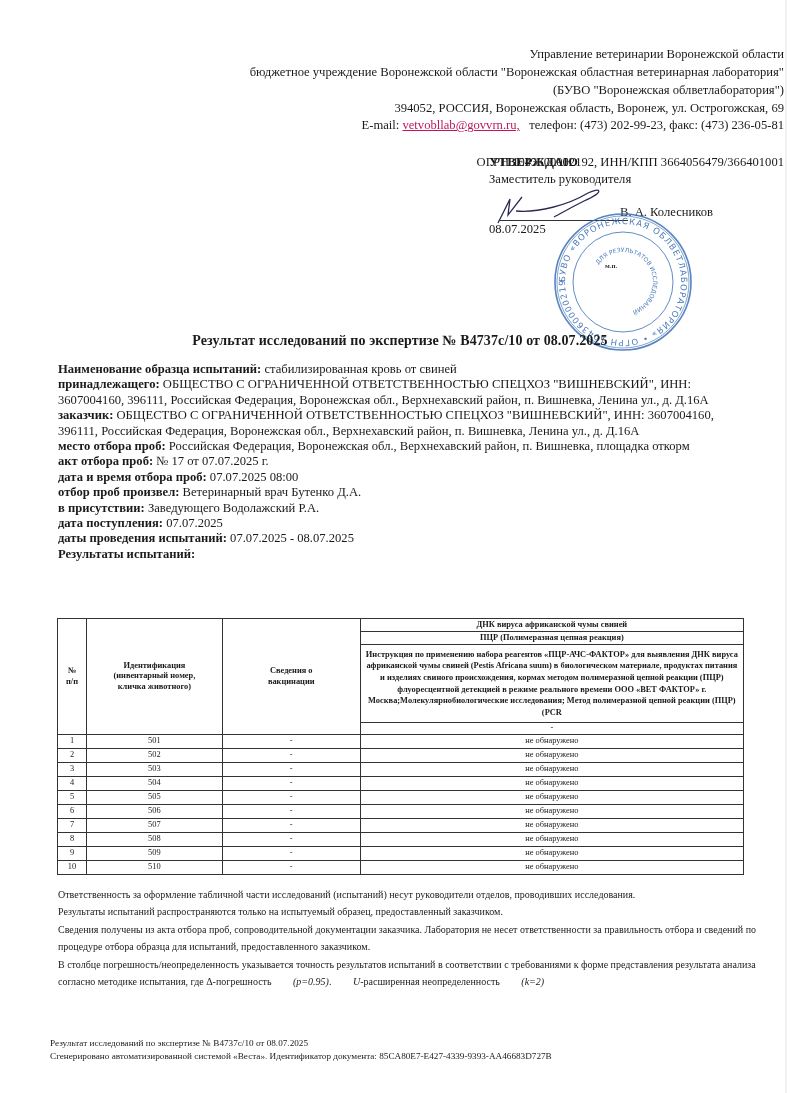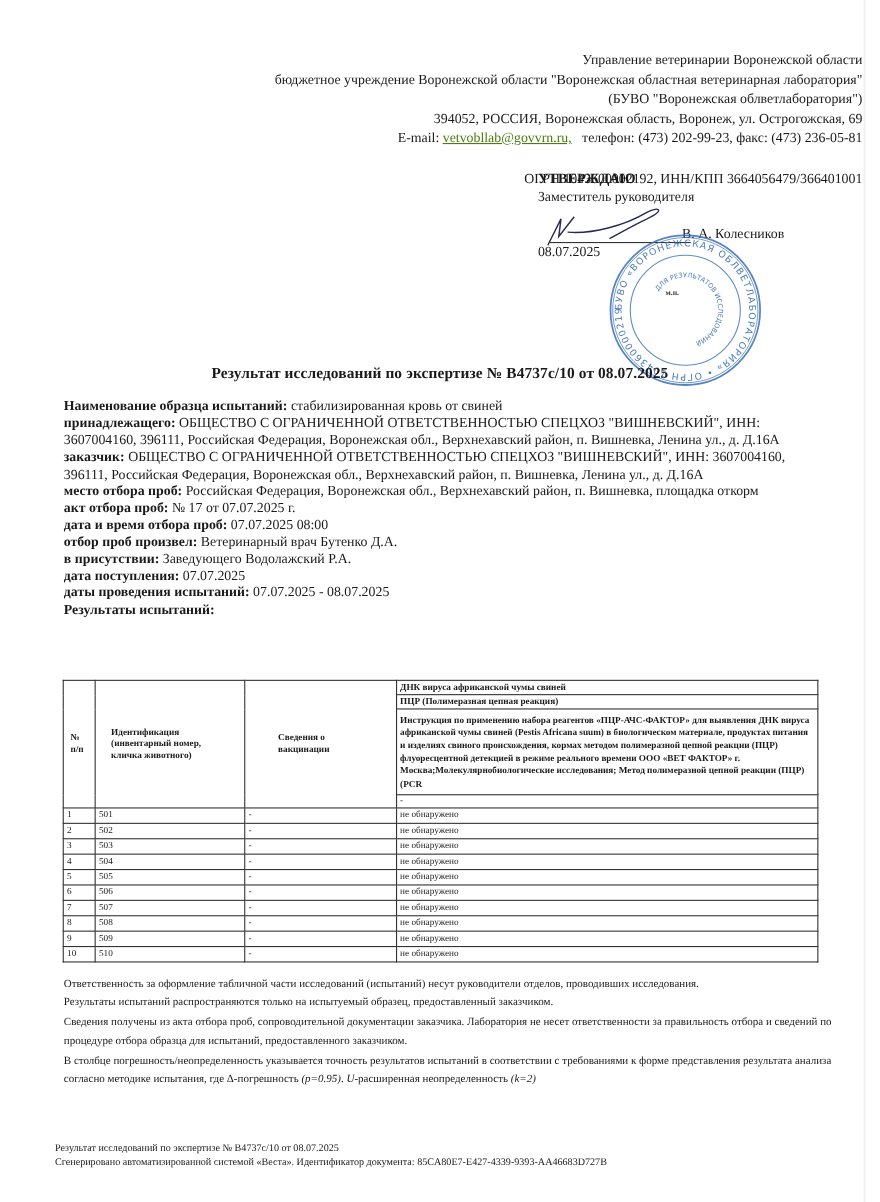--- a/index.html
+++ b/index.html
@@ -1,32 +1,32 @@
 <!DOCTYPE html>
 <html><head>
 <meta charset="utf-8">
 <style>
   html, body { margin:0; padding:0; background:#ffffff; }
   body { width:800px; height:1093px; position:relative; overflow:hidden;
          font-family:"Liberation Serif", "DejaVu Serif", serif; color:#1a1a1a; }
   .hdr { position:absolute; left:0; width:784px; text-align:right; font-size:12.6px; line-height:17.5px; }
-  .hdr a { color:#4d7c0f; text-decoration:underline; }
+  .hdr a { color:#be185d; text-decoration:underline; }
   .approve { position:absolute; left:489px; font-size:12.6px; }
   .title { position:absolute; left:0; width:800px; text-align:center; top:333px;
            font-size:14px; font-weight:bold; letter-spacing:0.1px; }
   .info { position:absolute; left:58px; top:362px; width:690px; font-size:12.6px; line-height:15.4px; }
   .info b { font-weight:bold; }
   .info div { margin:0; }
   table.res { position:absolute; left:57px; top:618px; width:687px; border-collapse:collapse;
               font-size:8.4px; line-height:10.2px; }
-  table.res td { border:1px solid #333; vertical-align:middle; padding:0 3px; }
+  table.res td { border:1px solid #333; text-align:center; vertical-align:middle; padding:0 3px; }
   table.res tr.data td { height:13px; font-size:8.4px; }
   table.res td.hb { font-weight:bold; }
   .notes { position:absolute; left:58px; top:886px; width:700px; font-size:10px; line-height:17.4px; }
-  .notes i { font-style:italic; }
+  .notes i { font-style:italic;margin-left:19px; }
   .footer { position:absolute; left:50px; top:1037px; font-size:9.2px; line-height:12.6px; }
   .stamp { position:absolute; left:553px; top:212px; width:140px; height:140px; }
   .sig { position:absolute; left:488px; top:185px; width:130px; height:45px; }
   .sigline { position:absolute; left:500px; top:220px; width:128px; border-top:1px solid #333; }
   .rightedge { position:absolute; left:785px; top:0; width:2px; height:1093px; background:#f1f1f1; }
 </style>
 </head>
 <body>
 
 <div class="rightedge"></div>

